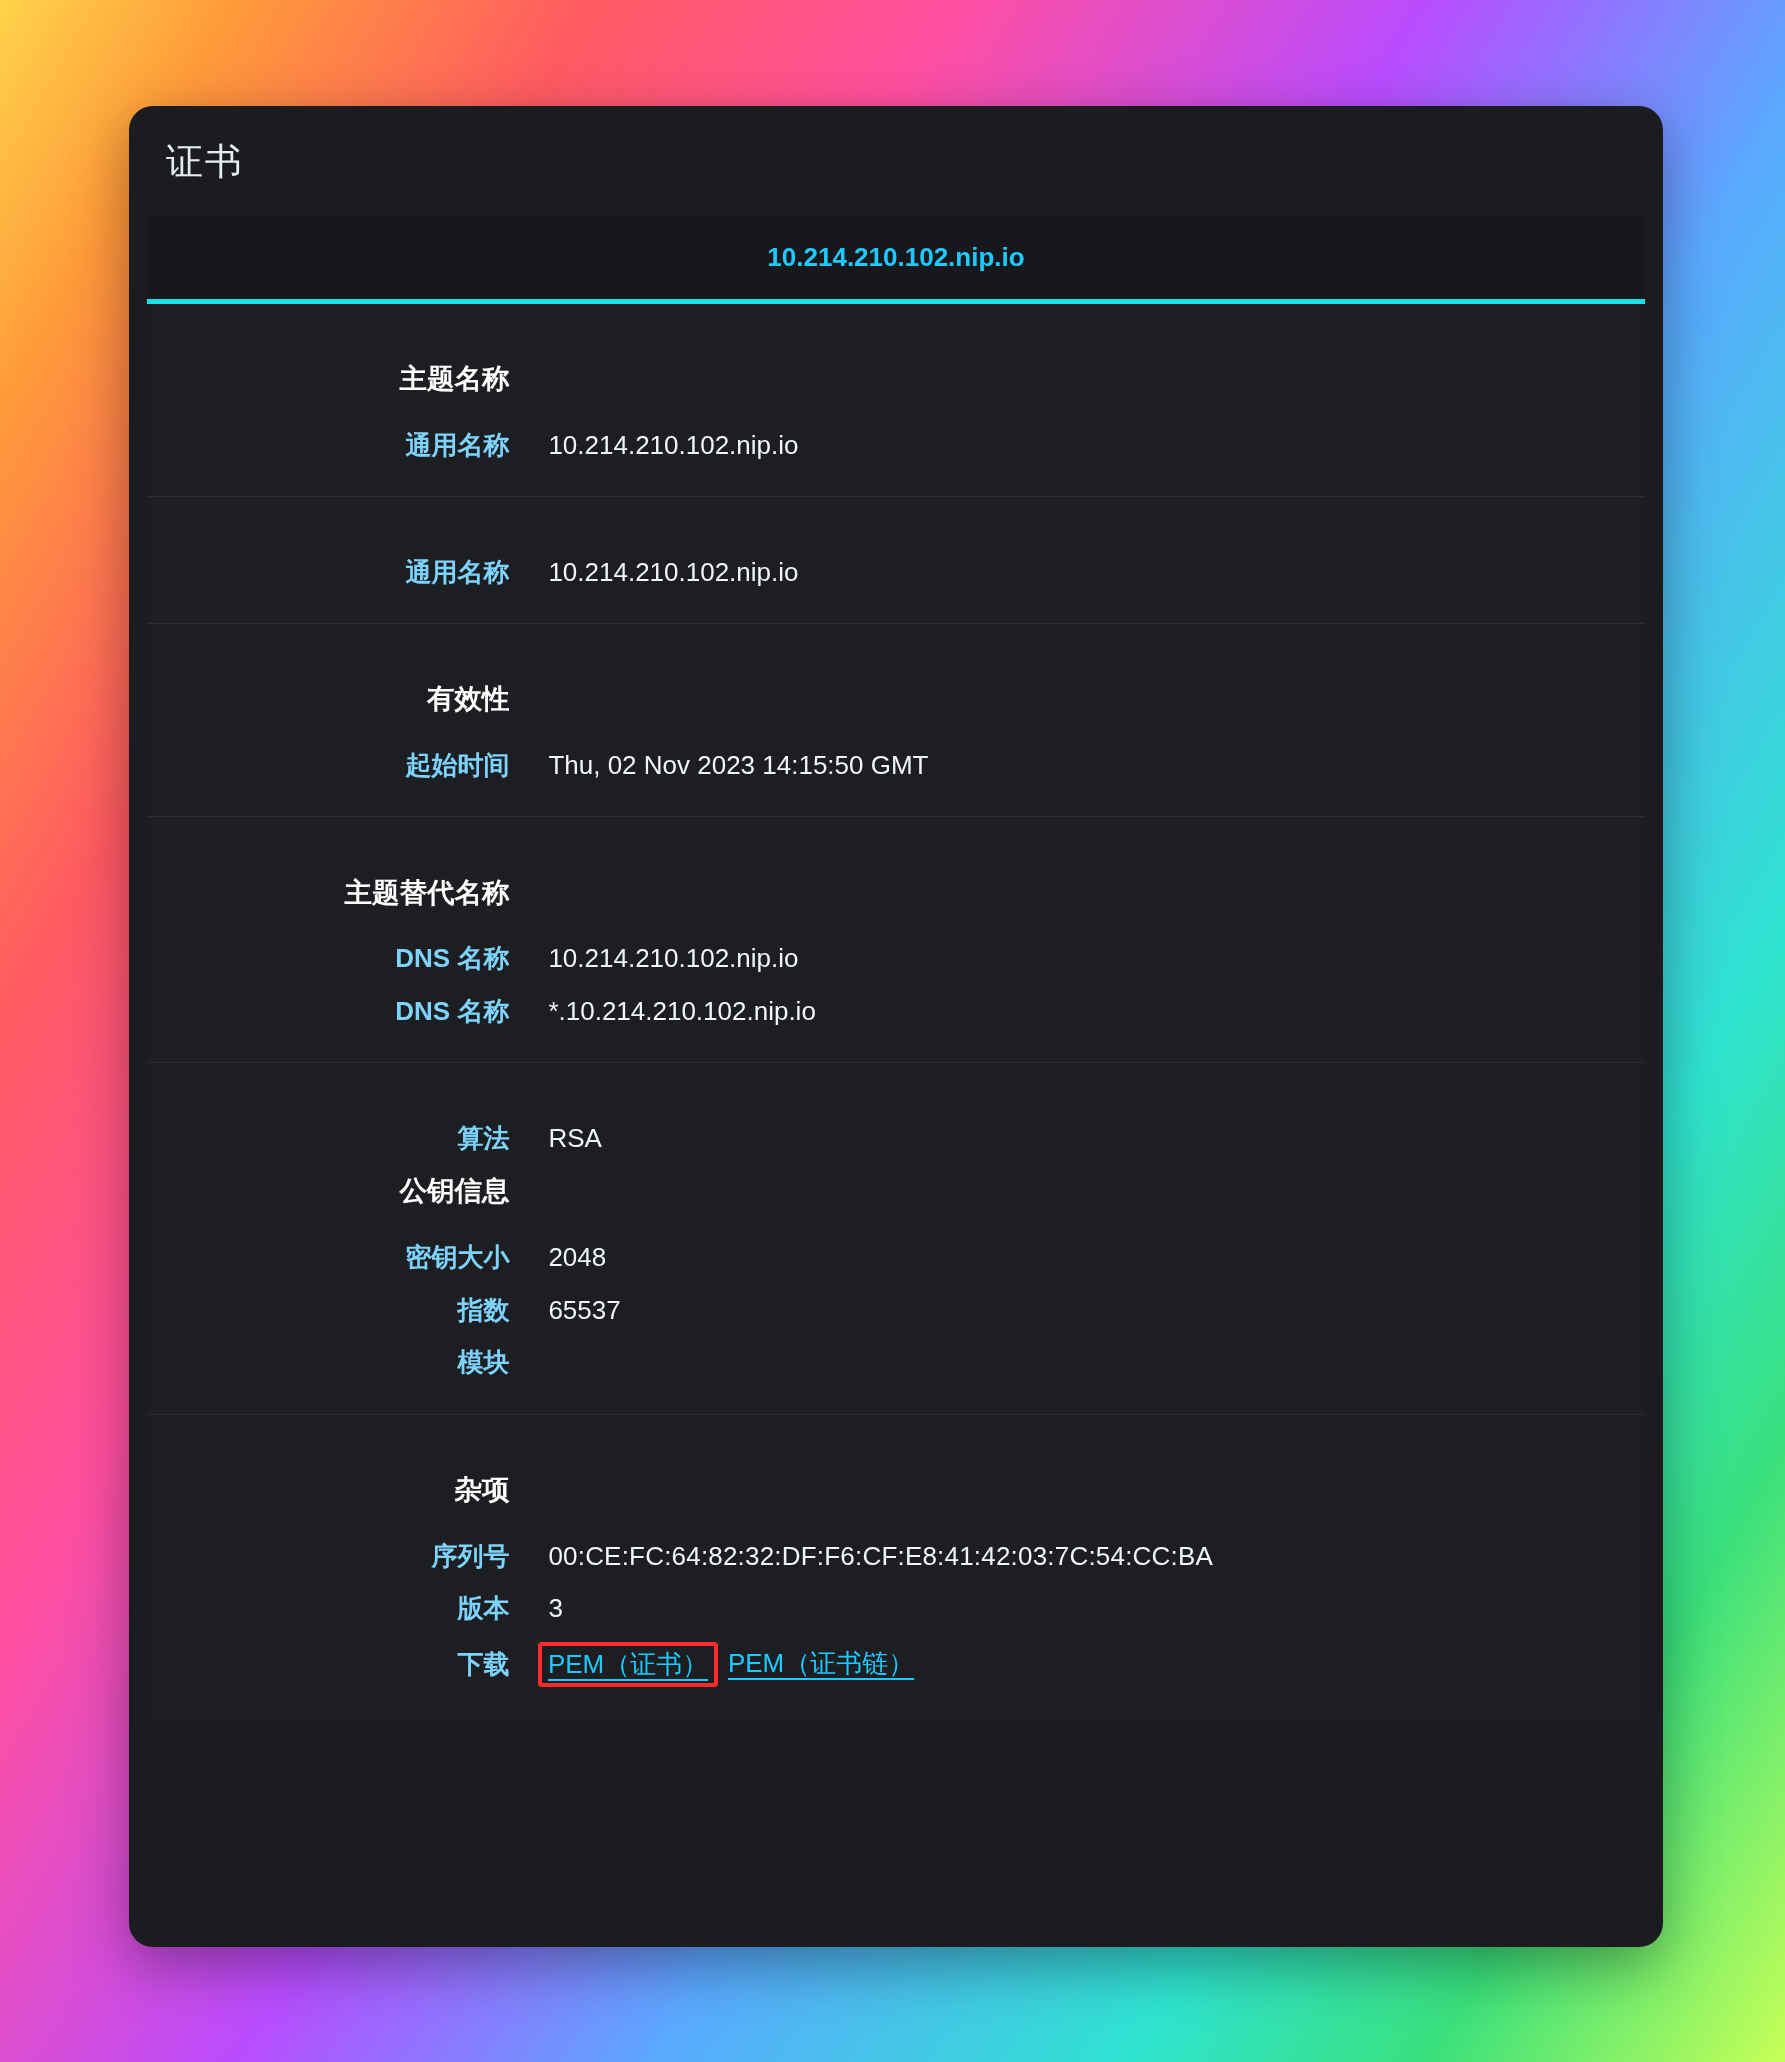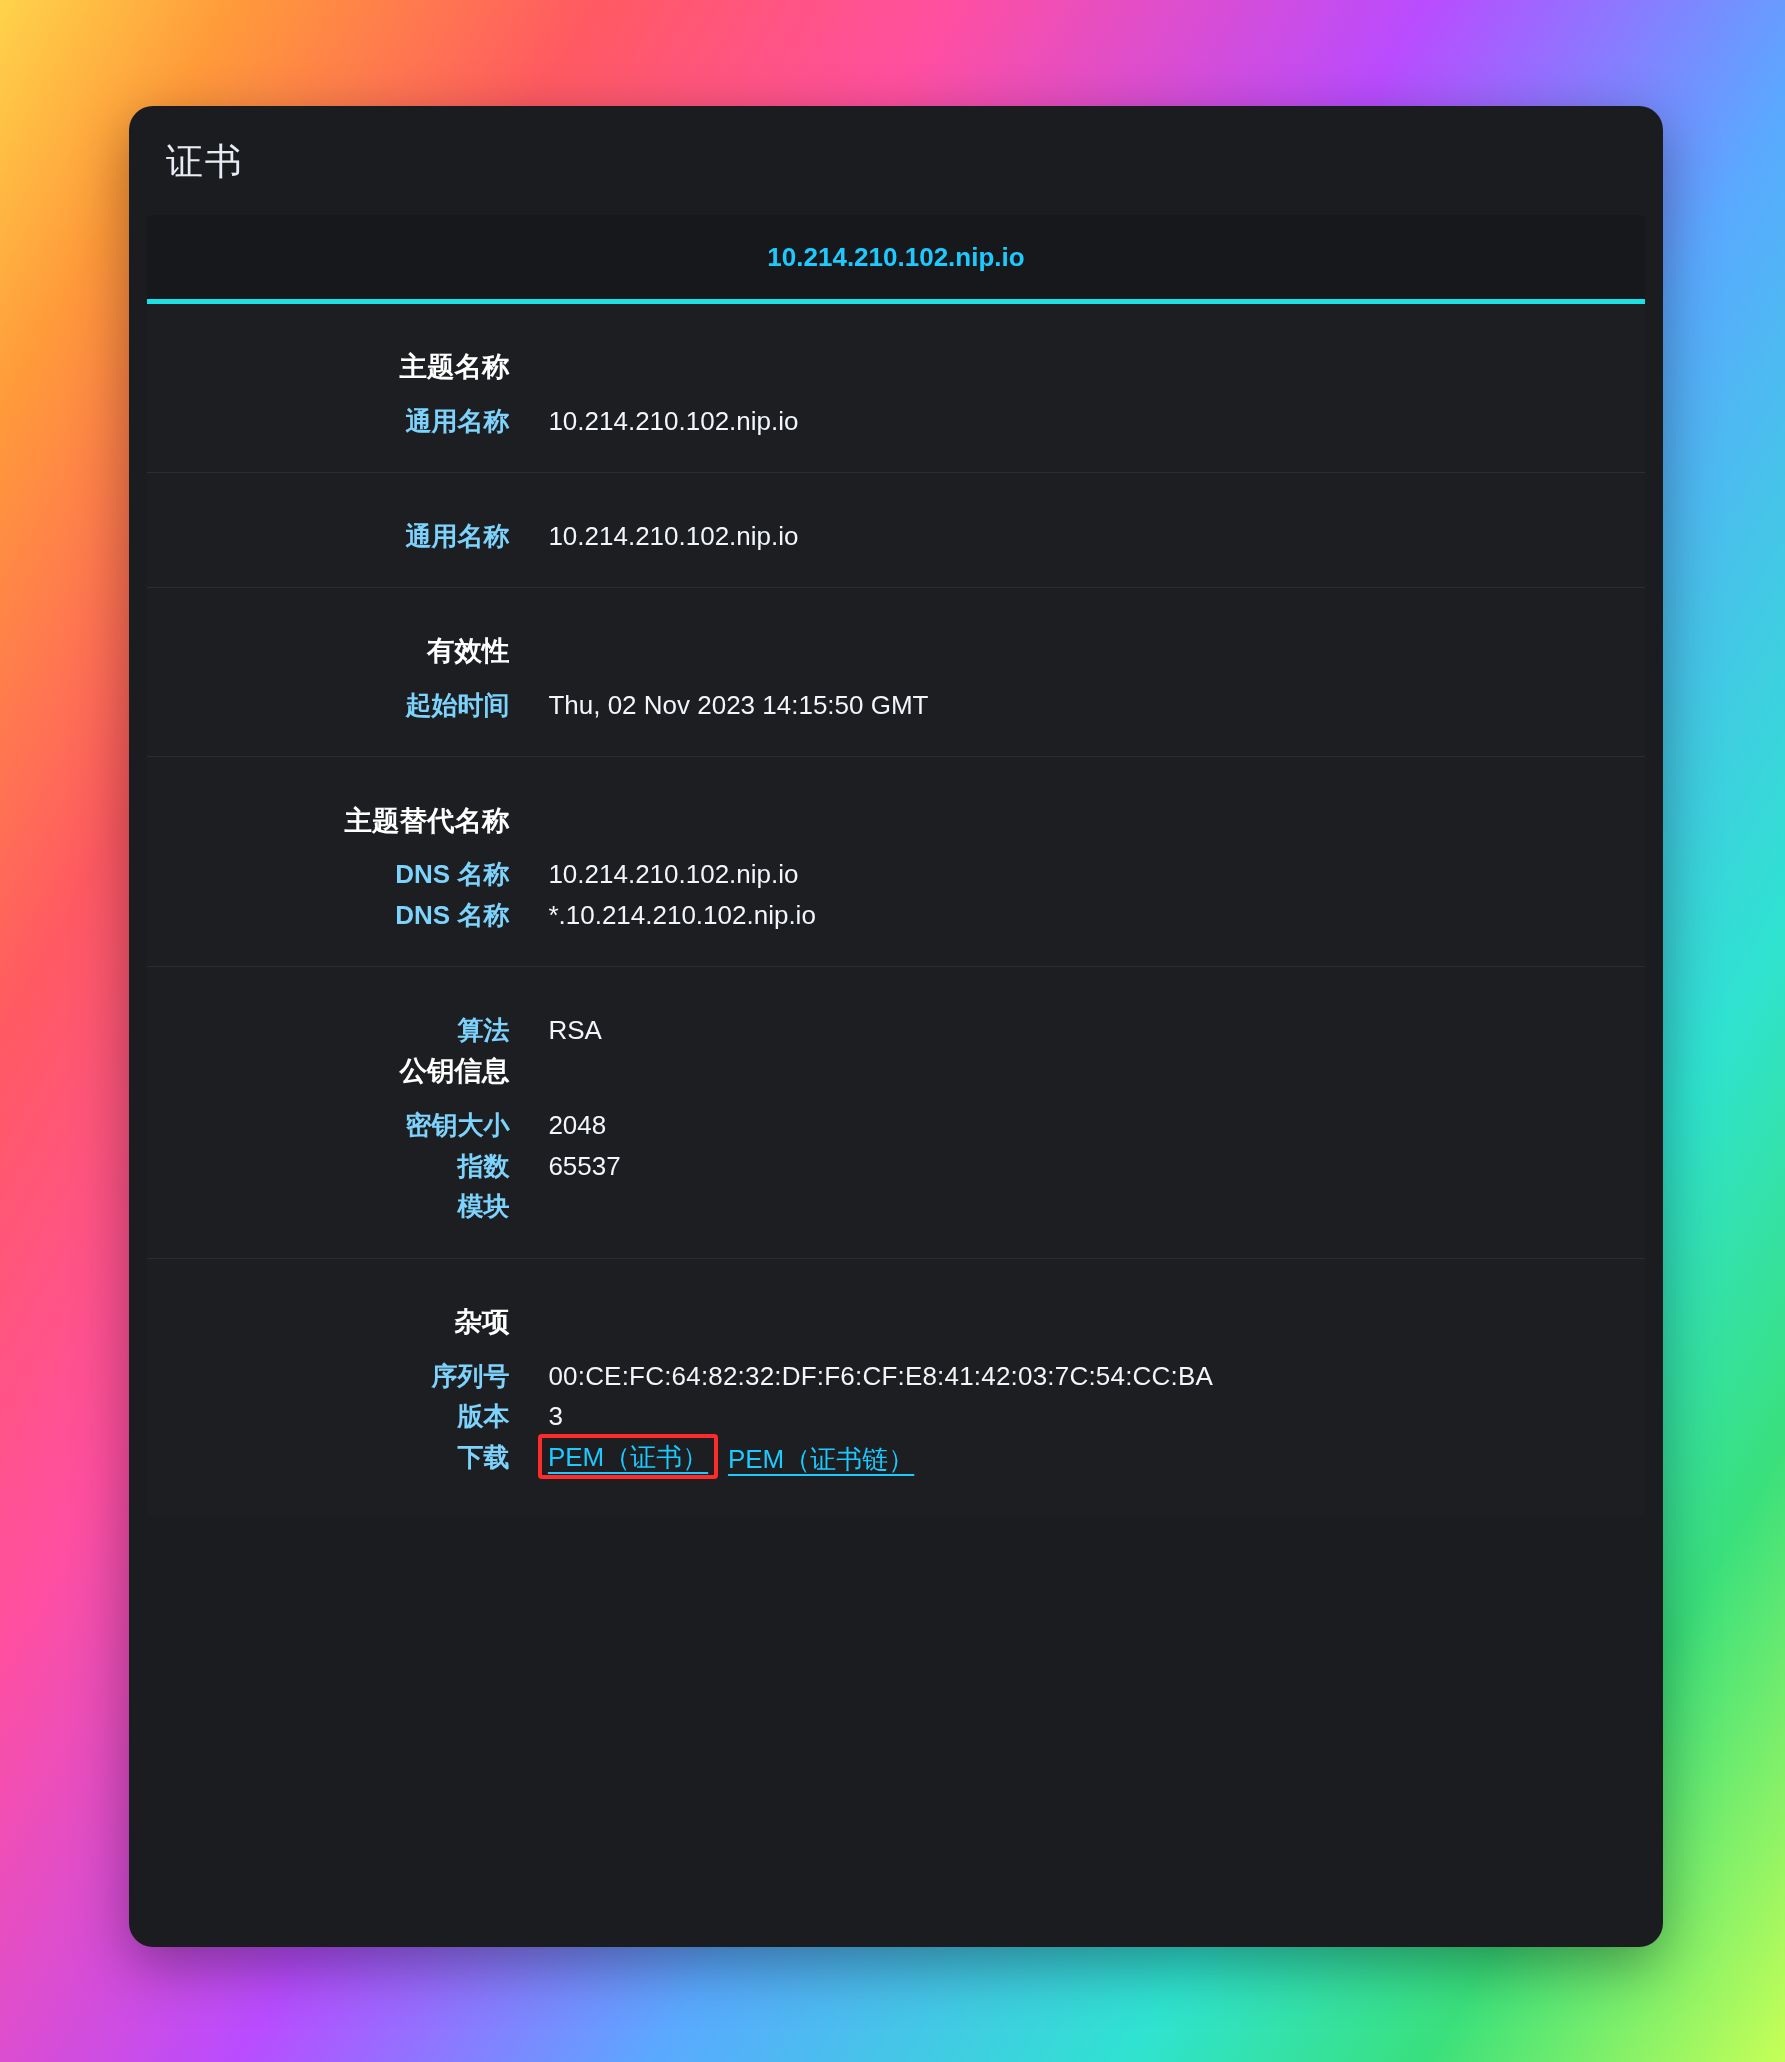--- a/index.html
+++ b/index.html
@@ -64,20 +64,21 @@
     .section {
       padding: 42px 29px 31px 29px;
       border-bottom: 0.9px solid #2a2d32;
     }
     .section:last-child { border-bottom: none; }
     .row {
       display: flex;
       align-items: baseline;
       line-height: 1.0;
       padding: 7.3px 0;
+      margin-top: 12px;
     }
     .label-col {
       flex: 0 0 372px;
       text-align: right;
       padding-right: 39px;
       color: #b4bcc7;
       font-size: 26px;
       font-weight: 600;
     }
     .label-col.section-head {
@@ -88,21 +89,21 @@
     .label-col.muted { color: #7dd3fc; font-weight: 600; }
     .value-col {
       flex: 1;
       color: #f2f5f9;
       font-size: 26px;
       font-weight: 400;
       min-width: 0;
     }
     .row.header-row { padding-bottom: 20px; }
     .mono { font-family: inherit; letter-spacing: 0.2px; white-space: nowrap; overflow: hidden; text-overflow: ellipsis; }
-    .links { display: flex; align-items: flex-start; gap: 16.5px; }
+    .links { display: flex; align-items: center; gap: 16.5px; }
     .link {
       color: #1dcaff;
       font-size: 26px;
       font-weight: 400;
       text-decoration: underline;
       text-underline-offset: 5.5px;
       cursor: pointer;
       padding: 1.8px 3.7px 5.5px 3.7px;
       white-space: nowrap;
     }

